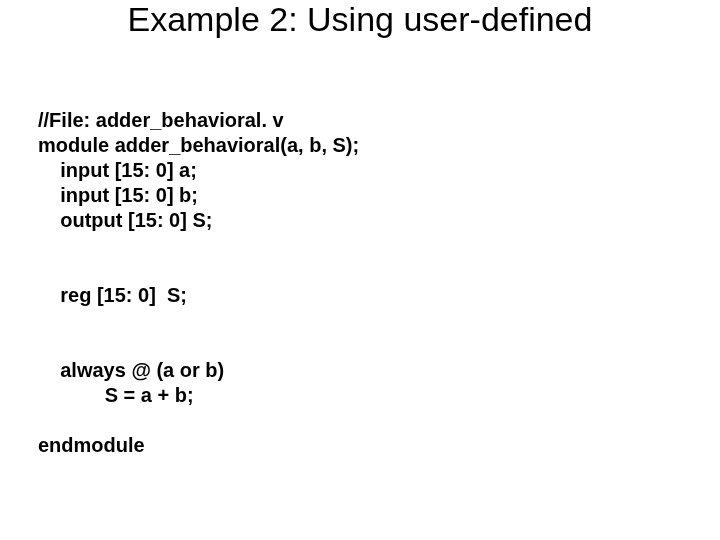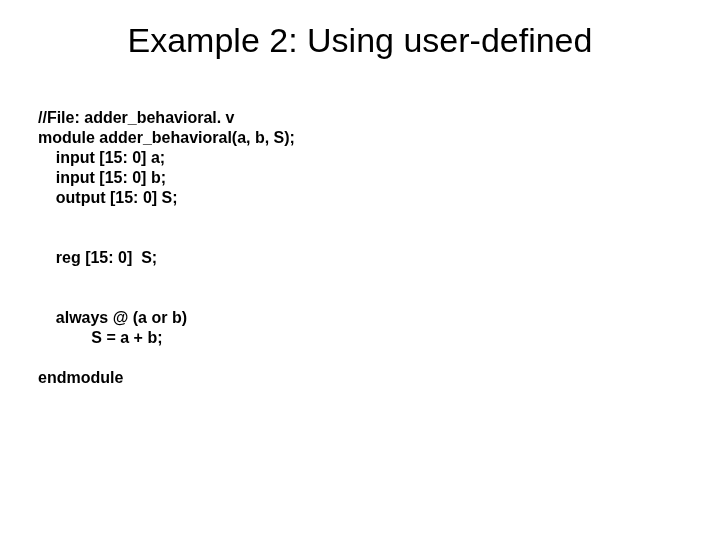--- a/index.html
+++ b/index.html
@@ -14,28 +14,28 @@
   .slide {
     width: 720px;
     height: 540px;
     position: relative;
     box-sizing: border-box;
   }
   .title {
     text-align: center;
     font-size: 34px;
     font-weight: 400;
-    padding-top: 21px;
+    padding-top: 0;
     line-height: 1.15;
   }
   .code-block {
     position: absolute;
     left: 38px;
     top: 108px;
-    font-size: 16px;
+    font-size: 20px;
     font-weight: bold;
     line-height: 1.25;
     white-space: pre;
     font-family: Arial, Helvetica, sans-serif;
   }
 </style>
 </head>
 <body>
 
 <div class="slide">

